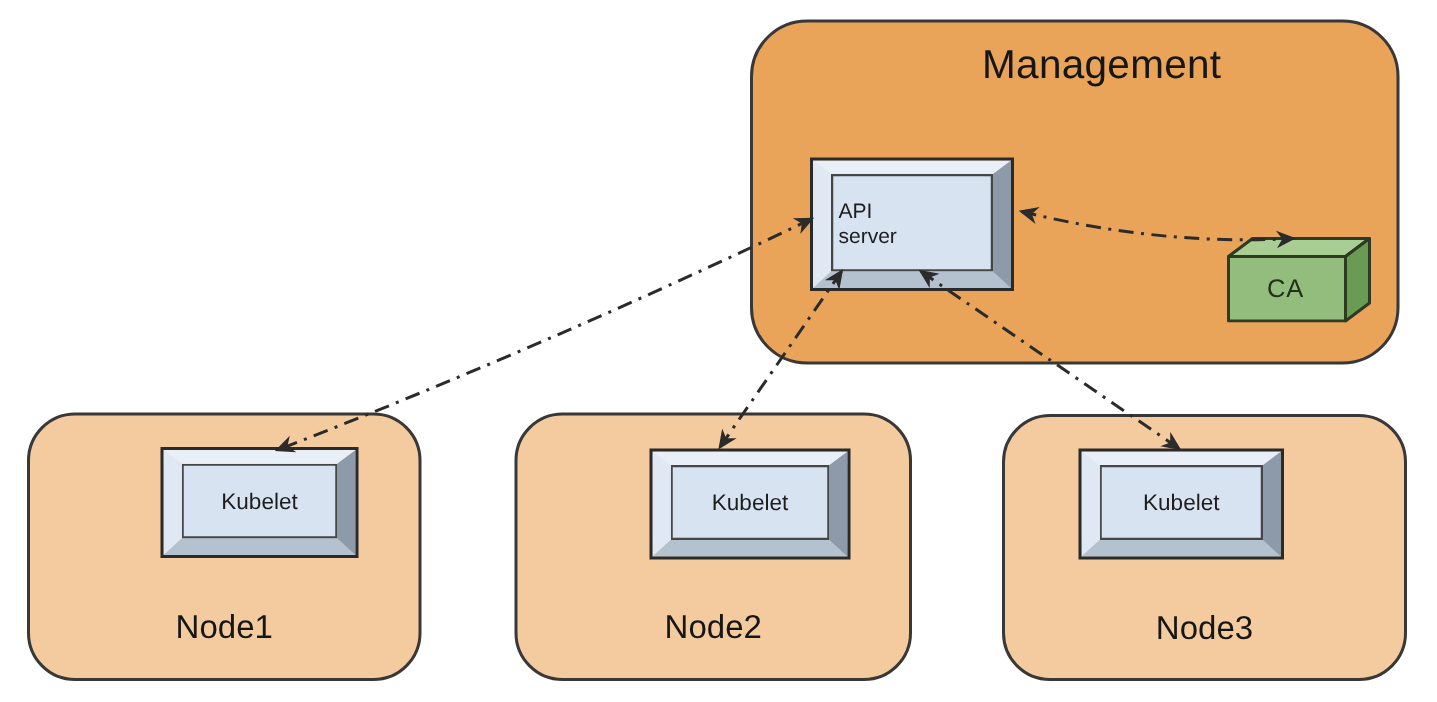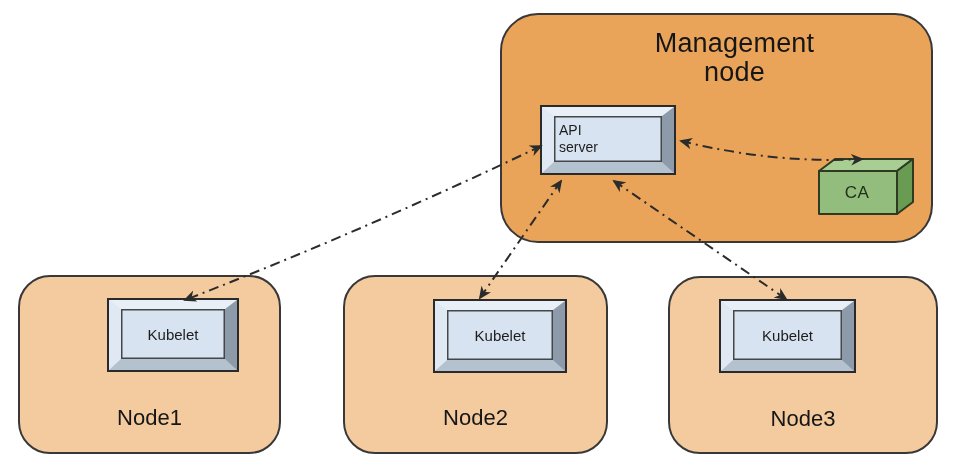--- a/index.html
+++ b/index.html
@@ -51,24 +51,23 @@
   .edge{fill:none;stroke-width:2;stroke-dasharray:10 5 2 5;}
 </style>
 </head>
 <body>
 
 <div id="canvas">
 
   <div class="group management" id="mgmt-box" style="left: 500px; top: 13px; width: 433px; height: 230px; background: rgb(233, 164, 90);">
     <div class="group-title" style="top:14px;">
       <span style="display:block">Management</span>
-      <span style="display:block">node</span>
     </div>
 
-    <div class="bevel api" style="left:40px;top:92px;width:132px;height:66px;">
+    <div class="bevel api" style="left:40px;top:92px;width:132px;height:85px;">
       <div class="face-text">
         <span style="display:block">API</span>
         <span style="display:block">server</span>
       </div>
     </div>
 
     <div class="cube" style="left:316px;top:142px;width:76px;height:58px;">
       <svg width="96" height="58" viewBox="0 0 96 58">
         <polygon points="1,14 17,2 95,2 79,14" stroke-width="2" stroke-linejoin="round" stroke="#2f3a22" fill="#a9ce93"></polygon>
         <polygon points="79,14 95,2 95,45 79,57" stroke-width="2" stroke-linejoin="round" stroke="#2f3a22" fill="#699c52"></polygon>

